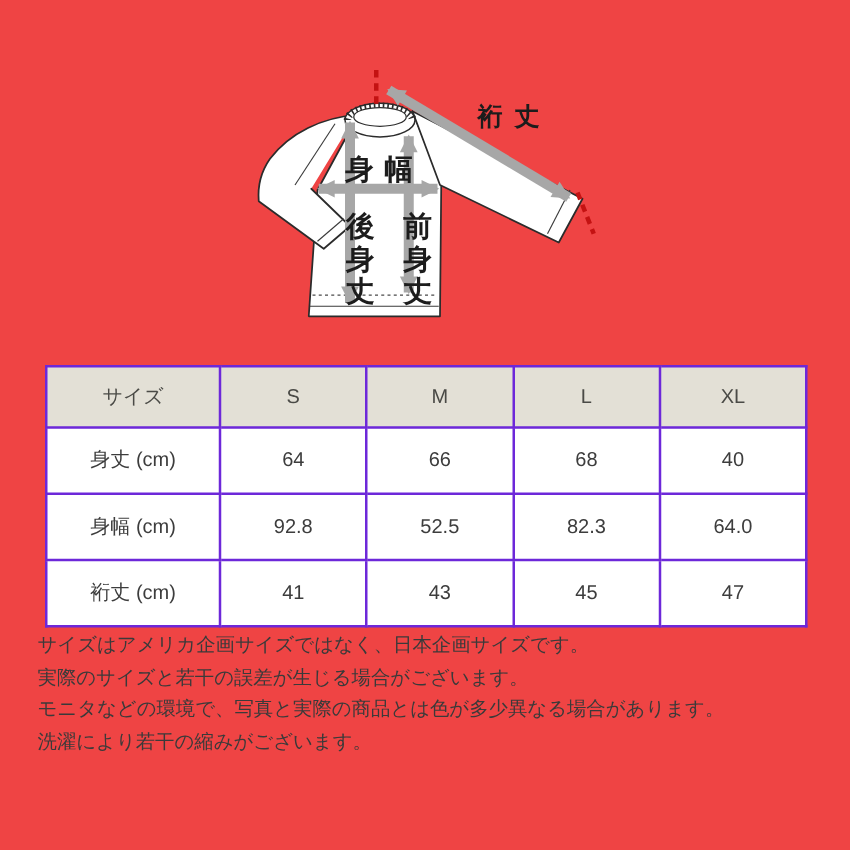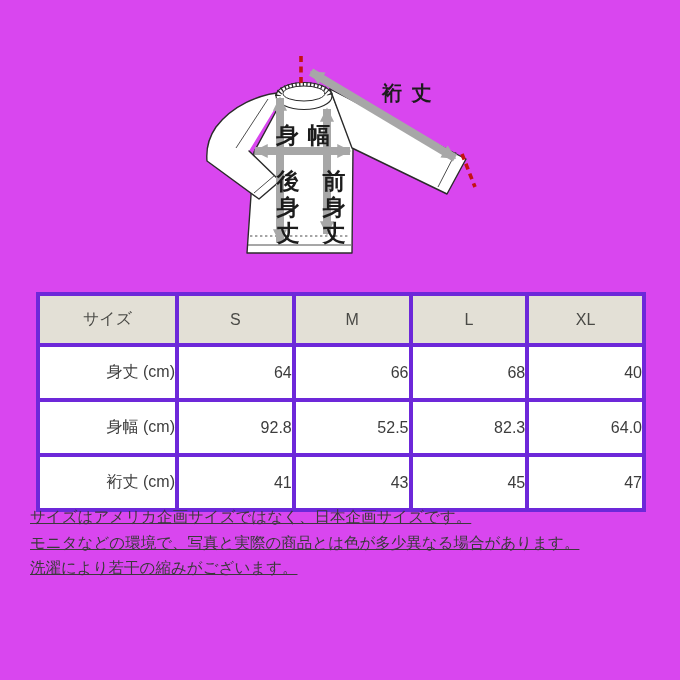--- a/index.html
+++ b/index.html
@@ -1,36 +1,36 @@
 <!DOCTYPE html>
 <html><head>
 <meta charset="utf-8">
 <style>
   html,body{margin:0;padding:0;background:#ffffff;}
-  .stage{position:relative;width:680px;height:680px;background:#d946ef;overflow:hidden;
+  .stage{position:relative;width:680px;height:680px;background:#ef4444;overflow:hidden;
          font-family:"Liberation Sans","DejaVu Sans",sans-serif;}
   
   .diagram-wrap{position:absolute;left:0;top:0;width:680px;height:288px;}
   svg text{font-family:"Liberation Sans","DejaVu Sans",sans-serif;font-weight:bold;fill:#1c1c1c;}
   .shirt-line{fill:none;stroke:#2b2b2b;stroke-width:1.4;stroke-linejoin:round;stroke-linecap:round;}
   .shirt-fill{fill:#ffffff;stroke:none;}
   .seam{fill:none;stroke:#3a3a3a;stroke-width:0.9;}
   .stitch{fill:none;stroke:#4a4a4a;stroke-width:1;stroke-dasharray:2.4 2.6;}
   .rib{fill:none;stroke:#2b2b2b;stroke-width:6;stroke-dasharray:1.3 2.3;}
   .m-arrow{fill:none;stroke:#a7a7a7;stroke-width:8;}
   .red-dash{fill:none;stroke:#c41212;stroke-width:3.6;stroke-dasharray:6 4.5;}
   
   .size-table{position:absolute;left:36px;top:292px;width:610px;border-collapse:collapse;
               table-layout:fixed;font-size:16px;color:#3d3d3d;}
-  .size-table th,.size-table td{border:4px solid #6d28d9;text-align:center;vertical-align:middle;
+  .size-table th,.size-table td{border:2px solid #6d28d9;text-align:center;vertical-align:middle;
               font-weight:normal;padding:0;}
   .size-table thead th{height:47px;color:#4a4a46;}
-  .size-table tbody th,.size-table tbody td{height:51px;background:#ffffff;text-align:right;}
+  .size-table tbody th,.size-table tbody td{height:51px;background:#ffffff;}
   
-  .notes{position:absolute;left:30px;top:504px;width:640px;color:#3a3a3a;text-decoration:underline;}
+  .notes{position:absolute;left:30px;top:504px;width:640px;color:#3a3a3a;}
   .notes p{margin:0;font-size:15.5px;line-height:25.5px;white-space:nowrap;}
 </style>
 </head>
 <body>
 
 <div class="stage">
 
   <div class="diagram-wrap">
     <svg width="680" height="288" viewBox="0 0 680 288">
       <defs>
@@ -121,17 +121,18 @@
         <td>41</td>
         <td>43</td>
         <td>45</td>
         <td>47</td>
       </tr>
     </tbody>
   </table>
 
   <div class="notes">
     <p>サイズはアメリカ企画サイズではなく、日本企画サイズです。</p>
+    <p>実際のサイズと若干の誤差が生じる場合がございます。</p>
     <p>モニタなどの環境で、写真と実際の商品とは色が多少異なる場合があります。</p>
     <p>洗濯により若干の縮みがございます。</p>
   </div>
 
 </div>
 
 </body></html>

